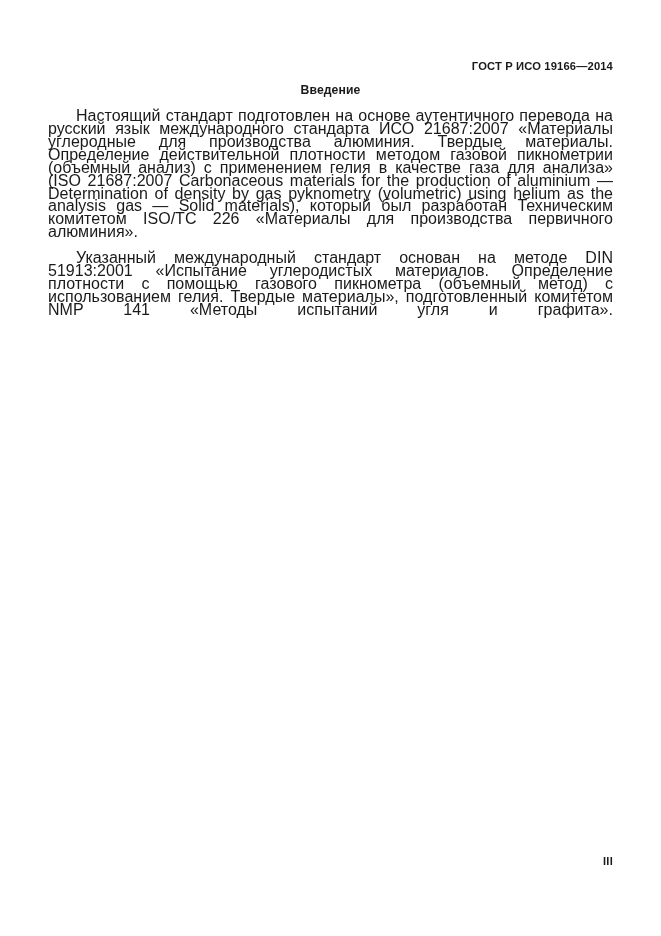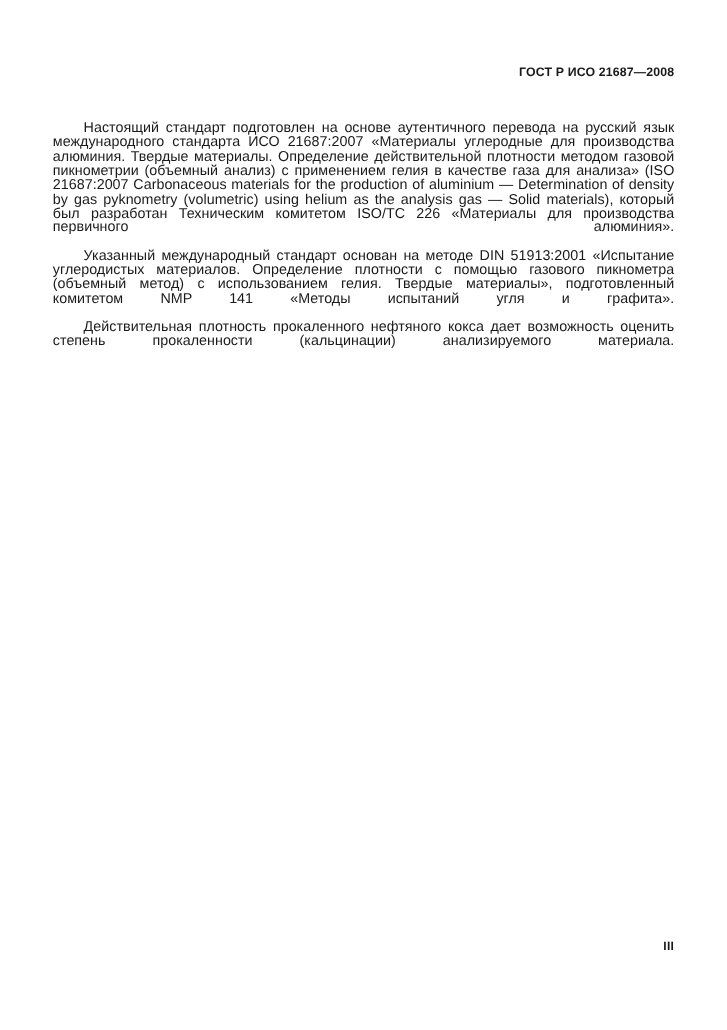--- a/index.html
+++ b/index.html
@@ -54,21 +54,21 @@
   
   .body-block {
     position: absolute;
     top: 110px;
     left: 48px;
     width: 565px;
   }
 
   .para {
     margin: 0;
-    font-size: 13px;
+    font-size: 16px;
     line-height: 12.92px;
     text-align: justify;
     text-justify: inter-word;
     letter-spacing: 0.02px;
     text-indent: 28px;
     hyphens: none;
     word-spacing: 0px;
   }
 
   
@@ -89,24 +89,24 @@
     line-height: 13px;
     letter-spacing: 0.3px;
     font-weight: bold;
   }
 </style>
 </head>
 <body>
 
 <div class="page">
 
-  <div class="running-head">ГОСТ Р ИСО 21687—2008</div>
+  <div class="running-head">ГОСТ Р ИСО 19166—2014</div>
 
+  <div class="section-title">Введение</div>
 
   <div class="body-block">
     <p class="para">Настоящий стандарт подготовлен на основе аутентичного перевода на русский язык международного стандарта ИСО 21687:2007 «Материалы углеродные  для производства алюминия. Твердые материалы. Определение действительной плотности методом газовой пикнометрии (объемный анализ) с применением гелия в качестве газа для анализа» (ISO 21687:2007 Carbonaceous materials for the production of aluminium — Determination of density by gas pyknometry (volumetric) using helium as the analysis gas — Solid materials), который был разработан Техническим комитетом ISO/TC 226 «Материалы для производства первичного алюминия».</p>
     <p class="para">Указанный международный стандарт основан на методе DIN 51913:2001 «Испытание углеродистых материалов. Определение плотности с помощью газового пикнометра (объемный метод) с использованием гелия. Твердые материалы», подготовленный комитетом NMP 141 «Методы испытаний угля и графита».</p>
-    <p class="para">Действительная плотность прокаленного нефтяного кокса дает возможность оценить степень прокаленности (кальцинации) анализируемого материала.</p>
   </div>
 
   <div class="folio">III</div>
 
 </div>
 
 </body></html>

